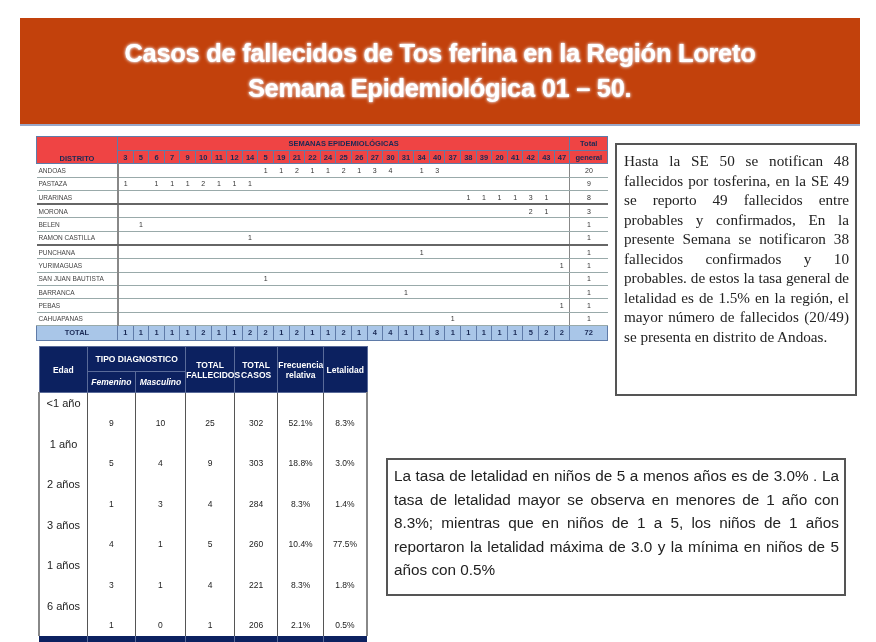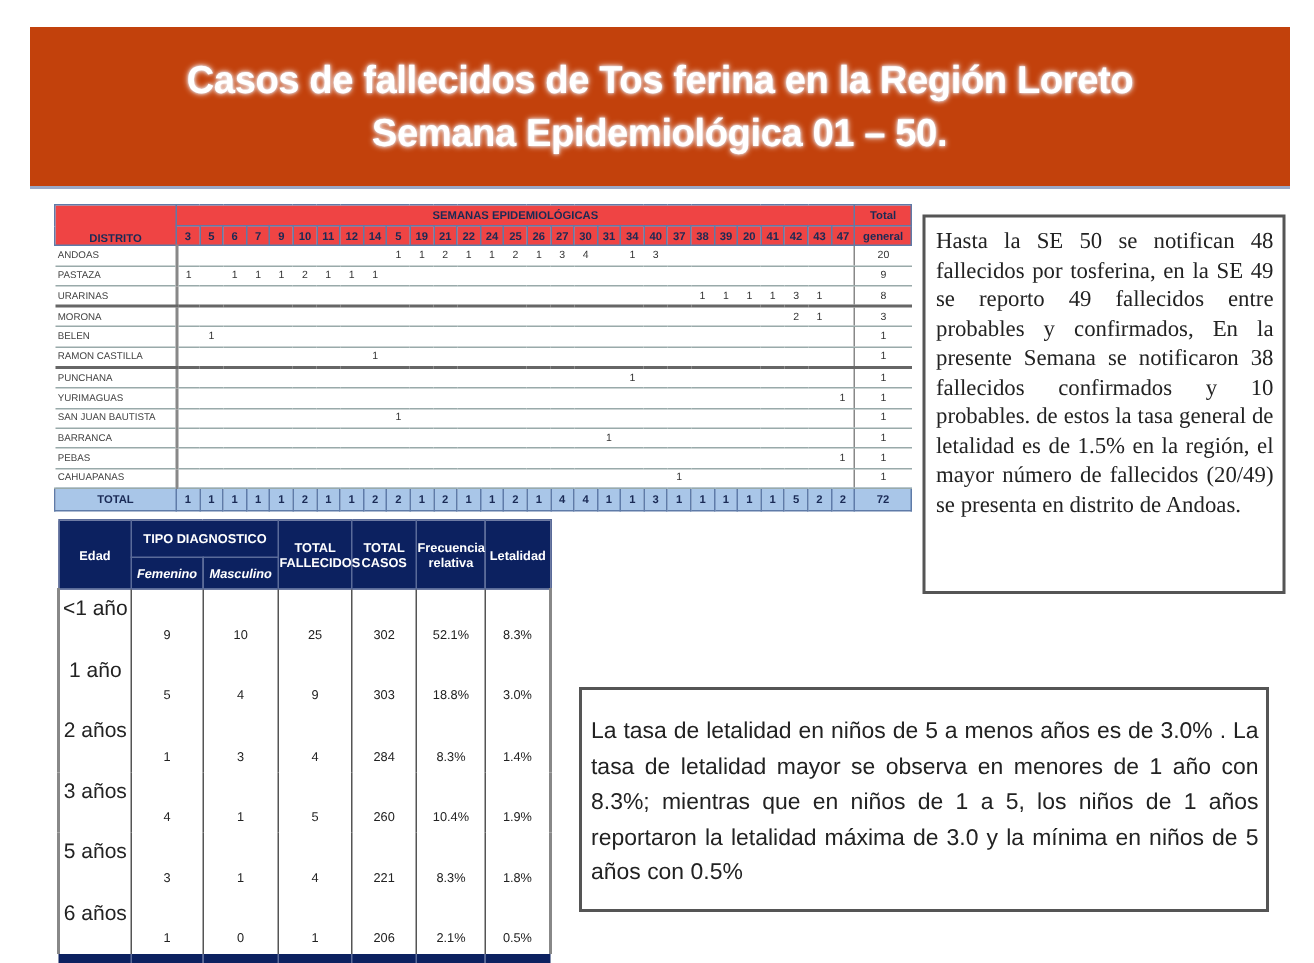--- a/index.html
+++ b/index.html
@@ -22,26 +22,26 @@
 
   
   .note1 { position:absolute; left:615px; top:143px; width:225px; height:239px; border:2px solid #555; padding:6px 6px 4px 7px; font-family:Liberation Serif, serif; font-size:15.2px; line-height:19.5px; color:#222; text-align:justify; }
 
   
   .age { position:absolute; left:38px; top:346px; width:330px; border-collapse:collapse; font-family:"Liberation Sans", sans-serif; table-layout:fixed; }
   .age thead th { background:#0c2160; color:#ffffff; font-size:8.5px; font-weight:bold; border:1px solid #5a6b99; padding:0; }
   .age thead tr.h1 th { height:24px; }
   .age thead tr.h2 th { height:20px;font-style:italic; }
   .age tbody td { font-size:8.5px; color:#222; text-align:center; height:33.5px; vertical-align:bottom; padding-bottom:6px; border-left:1px solid #555; }
-  .age tbody td.lbl { vertical-align:top; padding-top:4px; padding-bottom:0; border-left:2px solid #888; font-size:14px; }
+  .age tbody td.lbl { vertical-align:top; padding-top:4px; padding-bottom:0; border-left:2px solid #888; font-size:11px; }
   .age tbody td.last { border-right:2px solid #888; }
   .age tfoot td { background:#0c2160; color:#ffffff; font-size:8.5px; font-weight:bold; text-align:center; height:32px; border-left:1px solid #5a6b99; }
 
   
-  .note2 { position:absolute; left:386px; top:458px; width:445px; height:128px; border:2px solid #555; padding:16px 5px 2px 6px; font-family:"Liberation Sans", sans-serif; font-size:15.3px; line-height:23.5px; color:#222; text-align:justify; }
+  .note2 { position:absolute; left:386px; top:458px; width:445px; height:128px; border:2px solid #555; padding:4px 5px 2px 6px; font-family:"Liberation Sans", sans-serif; font-size:15.3px; line-height:23.5px; color:#222; text-align:justify; }
 </style>
 </head>
 <body>
 
 <div class="banner">
   <div class="t">Casos de fallecidos de Tos ferina en la Región Loreto</div>
   <div class="t">Semana Epidemiológica 01 – 50.</div>
 </div>
 
 <table class="wk" id="wk">
@@ -606,24 +606,24 @@
         <td>8.3%</td>
         <td class="last">1.4%</td>
       </tr>
       <tr>
         <td class="lbl">3 años</td>
         <td>4</td>
         <td>1</td>
         <td>5</td>
         <td>260</td>
         <td>10.4%</td>
-        <td class="last">1.9%</td>
-      </tr>
-      <tr>
-        <td class="lbl">5 años</td>
+        <td class="last">77.5%</td>
+      </tr>
+      <tr>
+        <td class="lbl">1 años</td>
         <td>3</td>
         <td>1</td>
         <td>4</td>
         <td>221</td>
         <td>8.3%</td>
         <td class="last">1.8%</td>
       </tr>
       <tr>
         <td class="lbl">6 años</td>
         <td>1</td>

